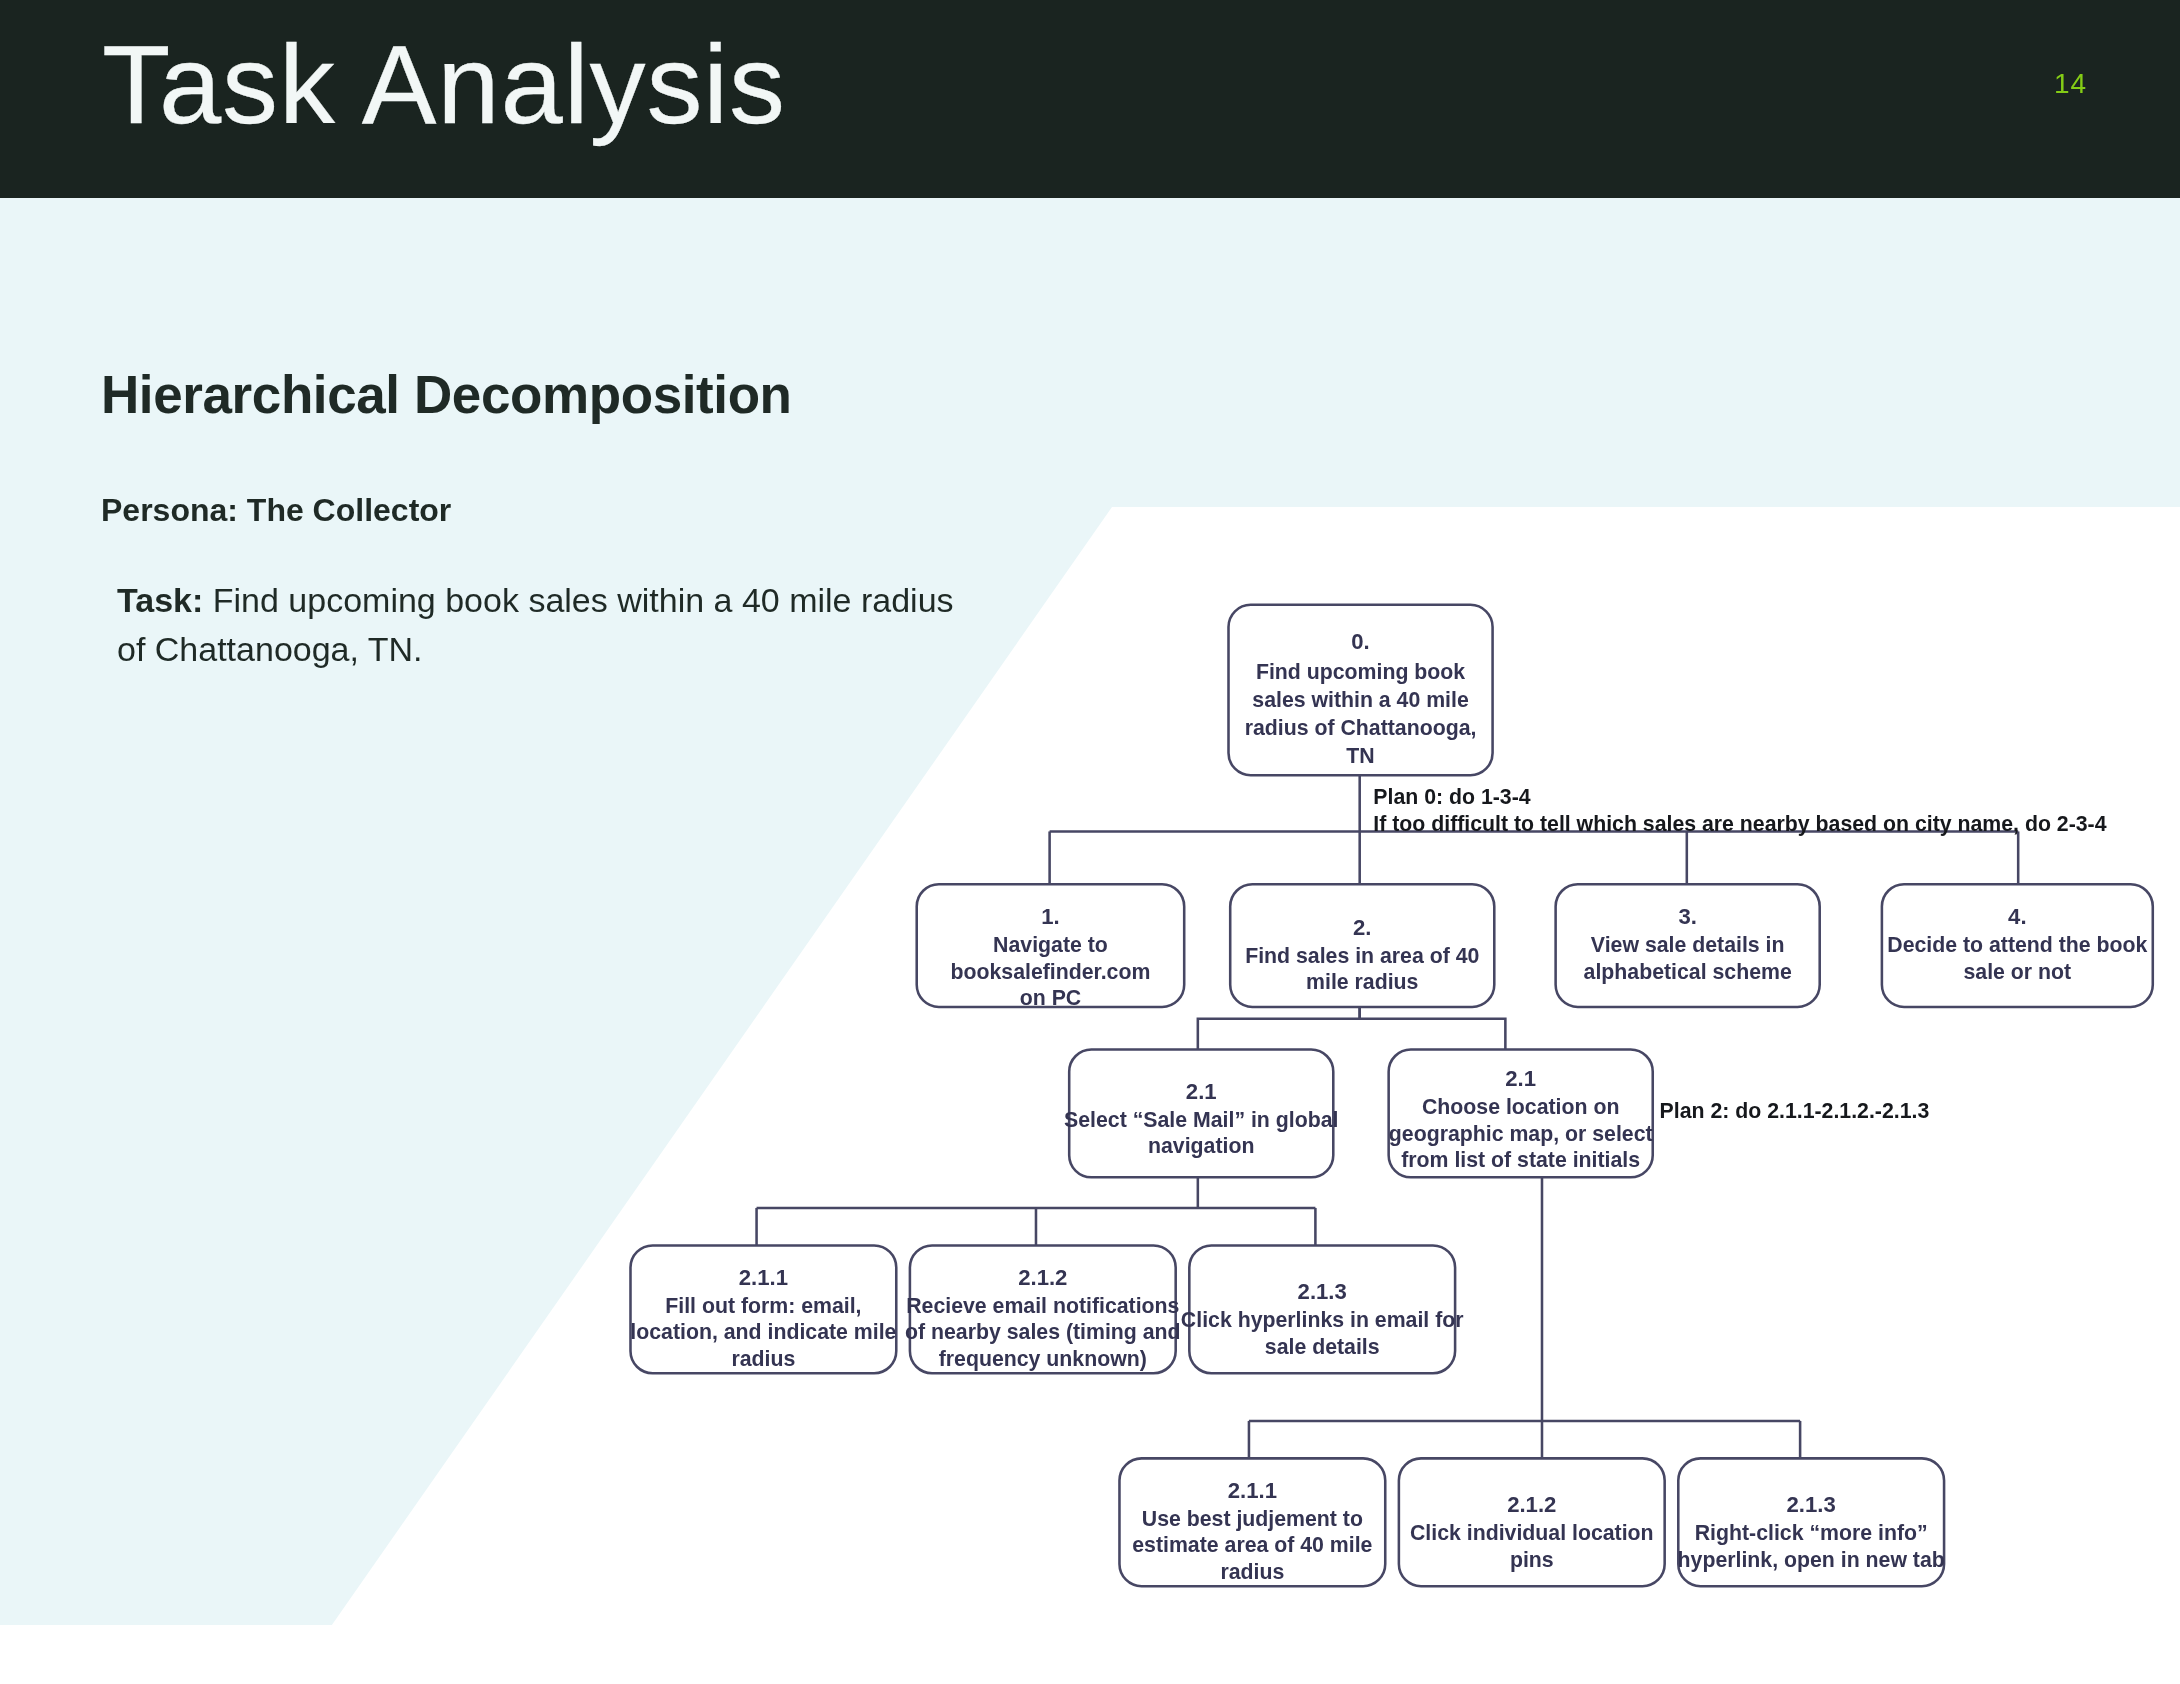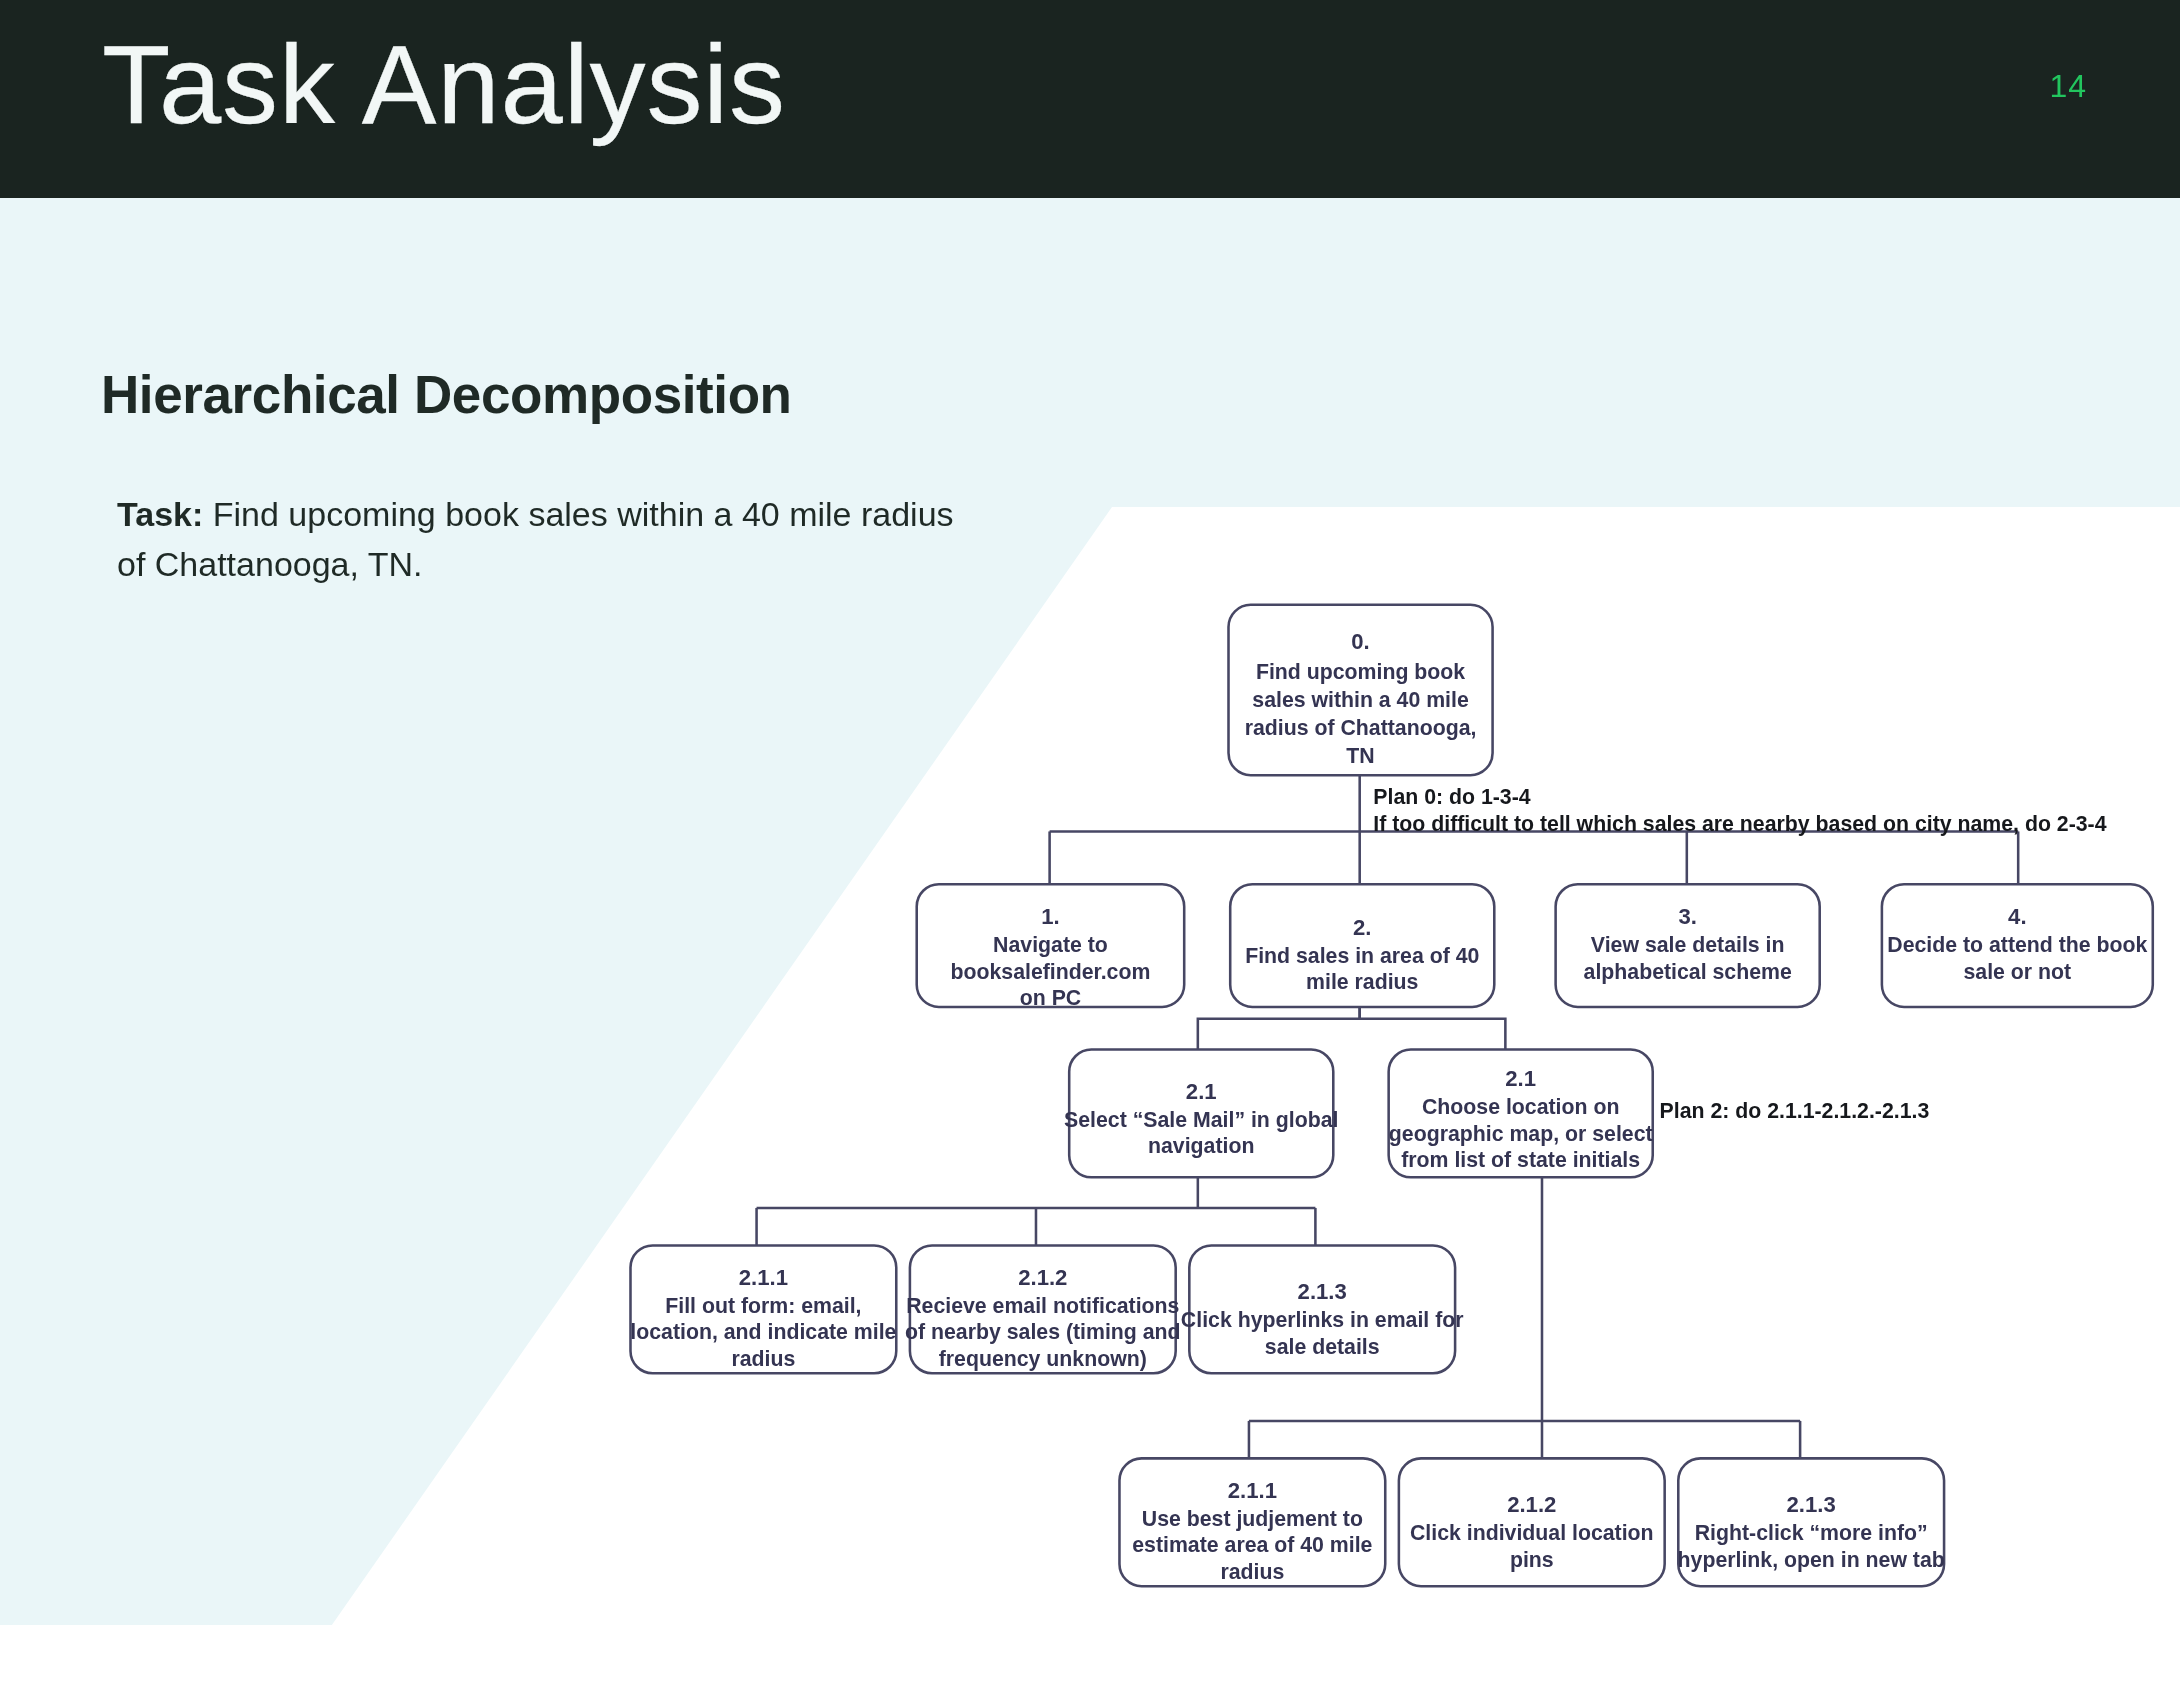--- a/index.html
+++ b/index.html
@@ -54,23 +54,23 @@
     letter-spacing: 0.9px;
     color: #f2f7f6;
     line-height: 1.25;
     white-space: nowrap;
     -webkit-text-stroke: 0.3px #f2f7f6;
   }
   .header-pagenum {
     position: absolute;
     right: 94px;
     top: 68px;
-    font-size: 32px;
+    font-size: 28px;
     font-weight: 300;
-    color: #22c55e;
+    color: #84cc16;
     letter-spacing: 0.9px;
   }
   
   .copy {
     position: absolute;
     left: 101px;
     top: 366px;
     width: 903px;
   }
   .copy h1 {
@@ -146,20 +146,21 @@
   <div class="bg-pale"></div>
   <div class="bg-white-wedge"></div>
 
   <div class="header">
     <div class="header-title">Task Analysis</div>
     <div class="header-pagenum">14</div>
   </div>
 
   <div class="copy">
     <h1>Hierarchical Decomposition</h1>
+    <p class="persona">Persona: The Collector</p>
     <p class="task"><b>Task:</b> <span>Find upcoming book sales within a 40 mile radius of Chattanooga, TN.</span></p>
   </div>
 
   <div class="diagram">
     <svg width="2181" height="1685" viewBox="0 0 2560 1978" xmlns="http://www.w3.org/2000/svg">
 
       <g>
 
         <path class="edge" d="M1596 910 L1596 976"></path>
 

